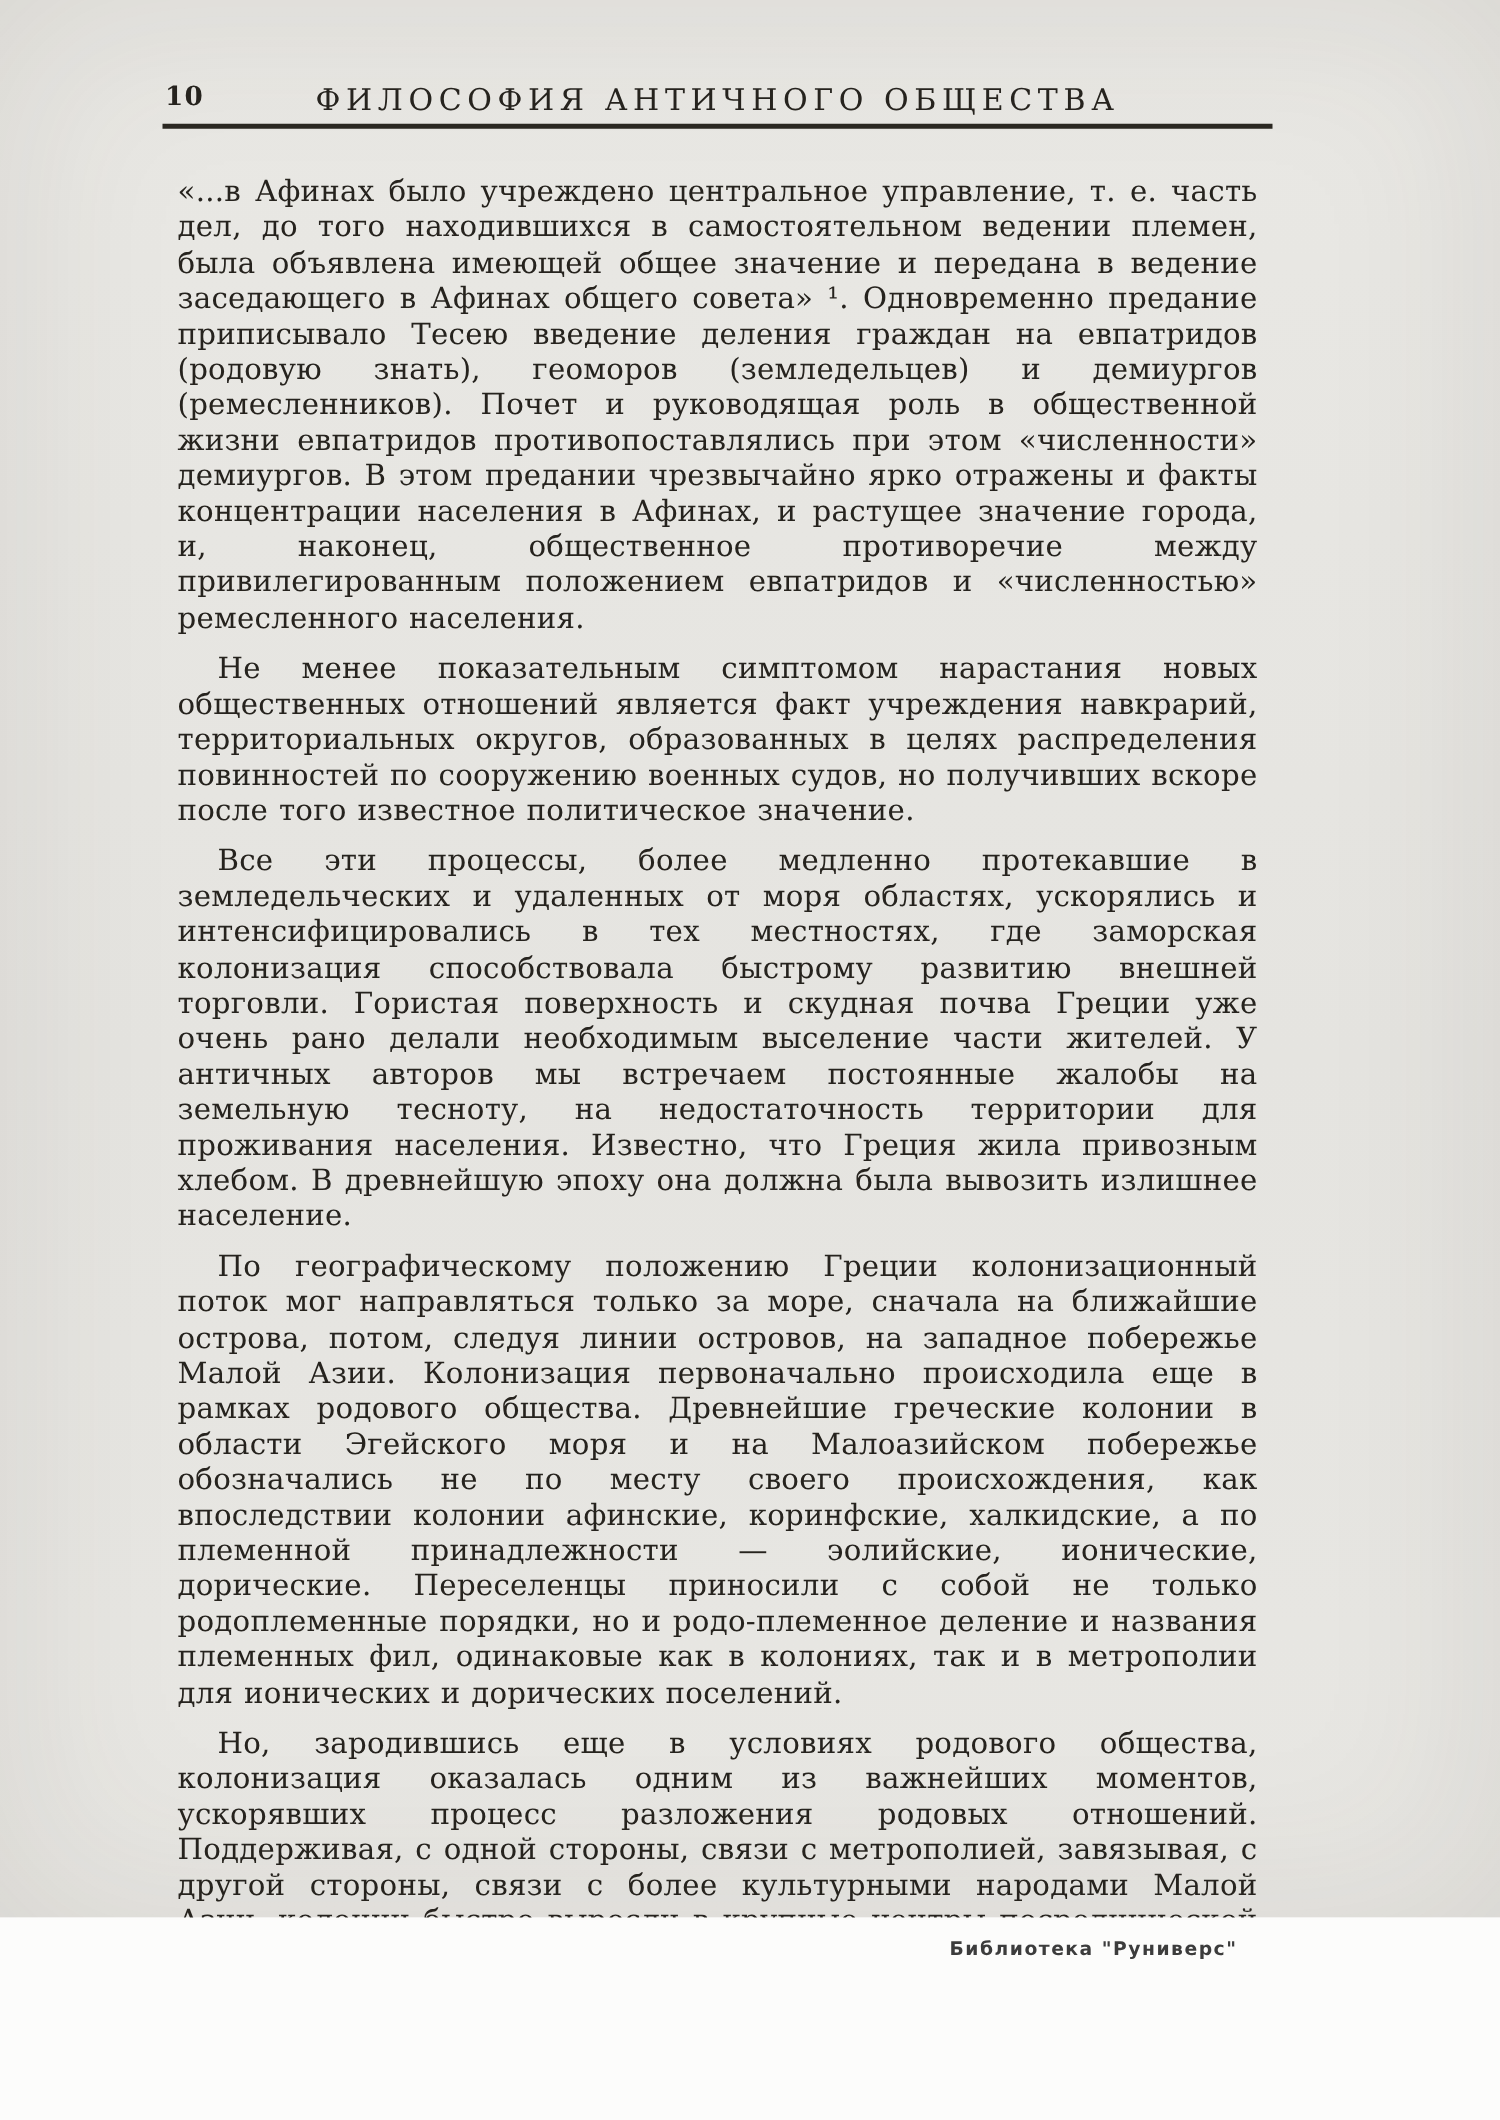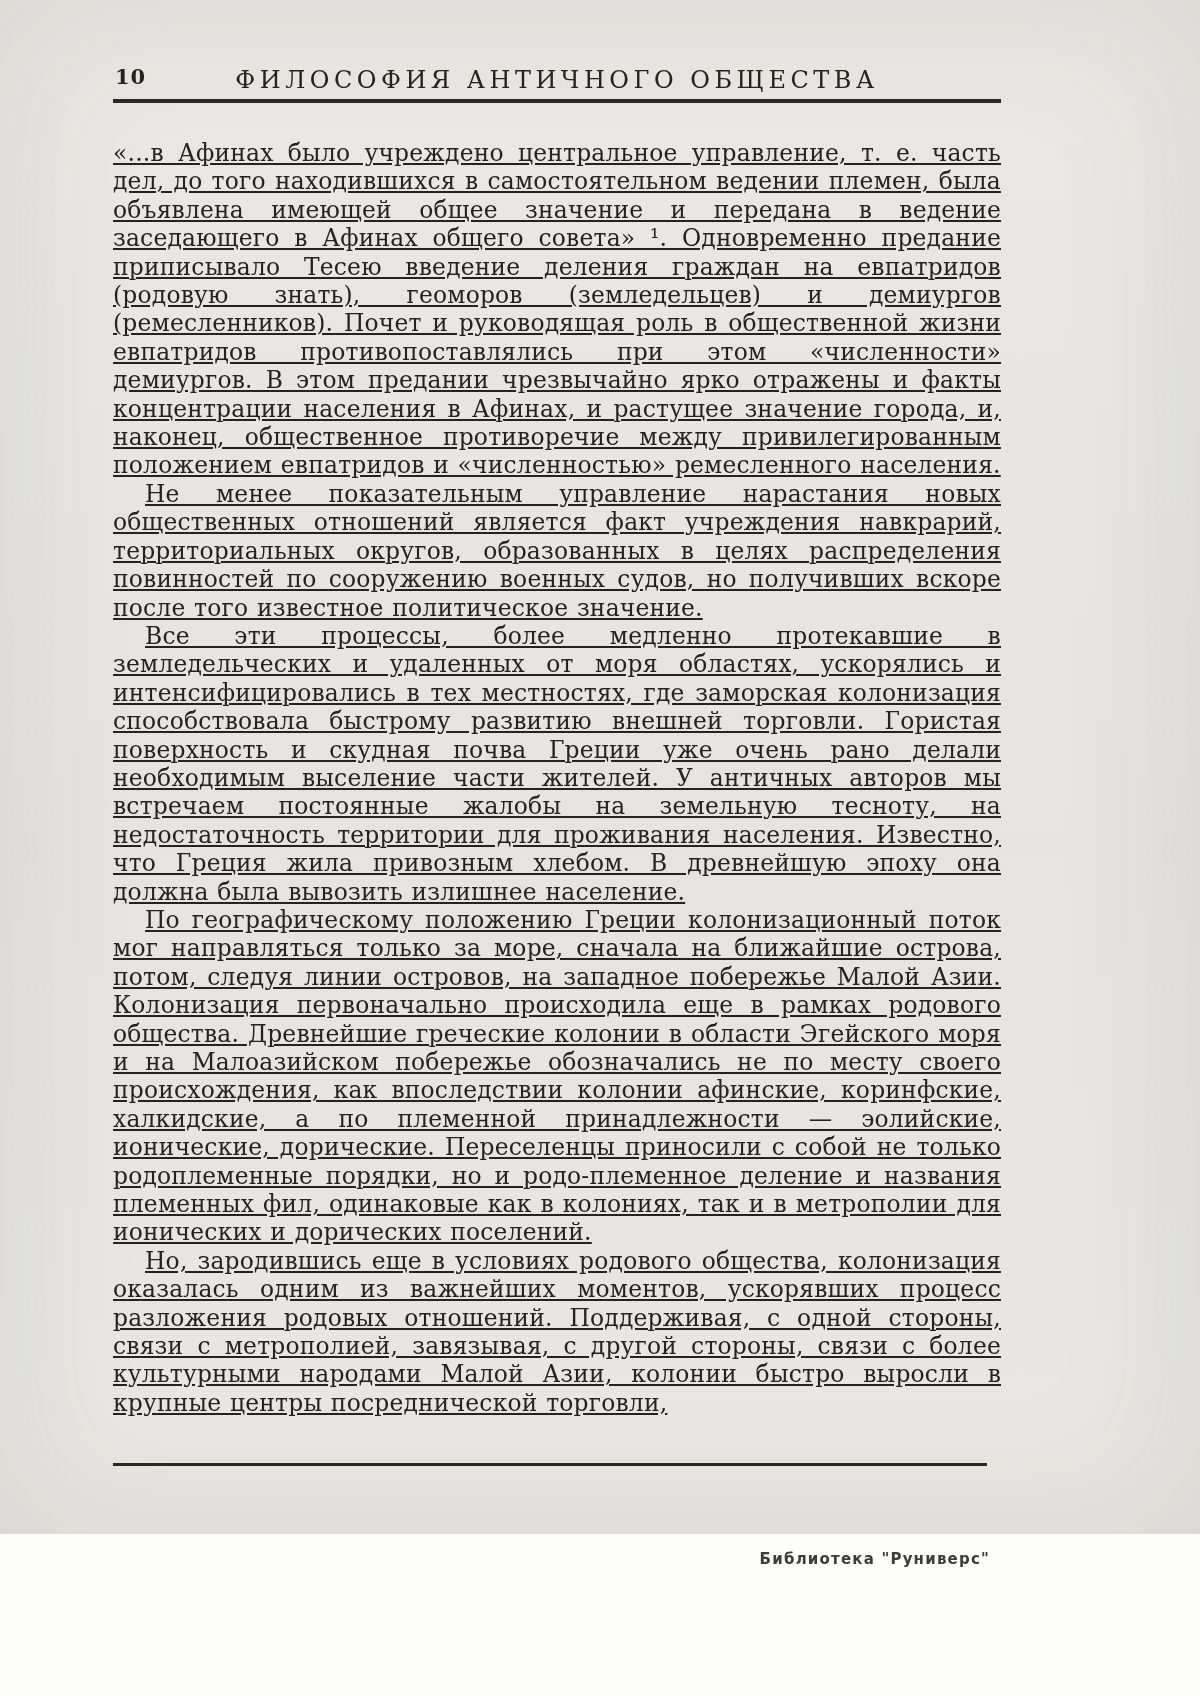--- a/index.html
+++ b/index.html
@@ -15,21 +15,21 @@
   .scan-page {
     position: absolute;
     left: 0; top: 0;
     width: 1200px;
     height: 1534px;
     background: linear-gradient(180deg, #e9e8e4 0%, #e5e4e0 55%, #e8e7e3 100%);
     box-shadow: inset 0 0 150px rgba(70, 62, 48, 0.10);
   }
   .content {
     position: absolute;
-    left: 113px;
+    left: 130px;
     top: 62px;
     width: 888px;
   }
   .header {
     position: relative;
     height: 30px;
   }
   .page-number {
     position: absolute;
     left: 2px;
@@ -53,21 +53,21 @@
     margin-top: 7px;
   }
   .bodytext {
     margin-top: 36px;
     font-size: 23.4px;
     line-height: 28.4px;
     text-align: justify;
     letter-spacing: 0.2px;
     word-spacing: 1px;
   }
-  .bodytext p { margin: 0; text-decoration: underline; }
+  .bodytext p { margin: 12px; }
   .bodytext p.indent { text-indent: 32px; }
   .footnote-rule {
     height: 2.5px;
     background: #2b2822;
     margin-top: 46px;
     width: 874px;
   }
   .footnote {
     margin: 28px 0 0 62px;
     font-size: 21px;
@@ -105,21 +105,21 @@
   <div class="content">
 
     <div class="header">
       <span class="page-number">10</span>
       <span class="running-title">ФИЛОСОФИЯ АНТИЧНОГО ОБЩЕСТВА</span>
     </div>
     <div class="header-rule"></div>
 
     <div class="bodytext">
       <p>«...в Афинах было учреждено центральное управление, т. е. часть дел, до того находившихся в самостоятельном ведении племен, была объявлена имеющей общее значение и передана в ведение заседающего в Афинах общего совета» ¹. Одновременно предание приписывало Тесею введение деления граждан на евпатридов (родовую знать), геоморов (земледельцев) и демиургов (ремесленников). Почет и руководящая роль в общественной жизни евпатридов противопоставлялись при этом «численности» демиургов. В этом предании чрезвычайно ярко отражены и факты концентрации населения в Афинах, и растущее значение города, и, наконец, общественное противоречие между привилегированным положением евпатридов и «численностью» ремесленного населения.</p>
-      <p class="indent">Не менее показательным управление нарастания новых общественных отношений является факт учреждения навкрарий, территориальных округов, образованных в целях распределения повинностей по сооружению военных судов, но получивших вскоре после того известное политическое значение.</p>
+      <p class="indent">Не менее показательным симптомом нарастания новых общественных отношений является факт учреждения навкрарий, территориальных округов, образованных в целях распределения повинностей по сооружению военных судов, но получивших вскоре после того известное политическое значение.</p>
       <p class="indent">Все эти процессы, более медленно протекавшие в земледельческих и удаленных от моря областях, ускорялись и интенсифицировались в тех местностях, где заморская колонизация способствовала быстрому развитию внешней торговли. Гористая поверхность и скудная почва Греции уже очень рано делали необходимым выселение части жителей. У античных авторов мы встречаем постоянные жалобы на земельную тесноту, на недостаточность территории для проживания населения. Известно, что Греция жила привозным хлебом. В древнейшую эпоху она должна была вывозить излишнее население.</p>
       <p class="indent">По географическому положению Греции колонизационный поток мог направляться только за море, сначала на ближайшие острова, потом, следуя линии островов, на западное побережье Малой Азии. Колонизация первоначально происходила еще в рамках родового общества. Древнейшие греческие колонии в области Эгейского моря и на Малоазийском побережье обозначались не по месту своего происхождения, как впоследствии колонии афинские, коринфские, халкидские, а по племенной принадлежности — эолийские, ионические, дорические. Переселенцы приносили с собой не только родоплеменные порядки, но и родо-племенное деление и названия племенных фил, одинаковые как в колониях, так и в метрополии для ионических и дорических поселений.</p>
       <p class="indent">Но, зародившись еще в условиях родового общества, колонизация оказалась одним из важнейших моментов, ускорявших процесс разложения родовых отношений. Поддерживая, с одной стороны, связи с метрополией, завязывая, с другой стороны, связи с более культурными народами Малой Азии, колонии быстро выросли в крупные центры посреднической торговли,</p>
     </div>
 
     <div class="footnote-rule"></div>
 
   </div>
 </div>
 

